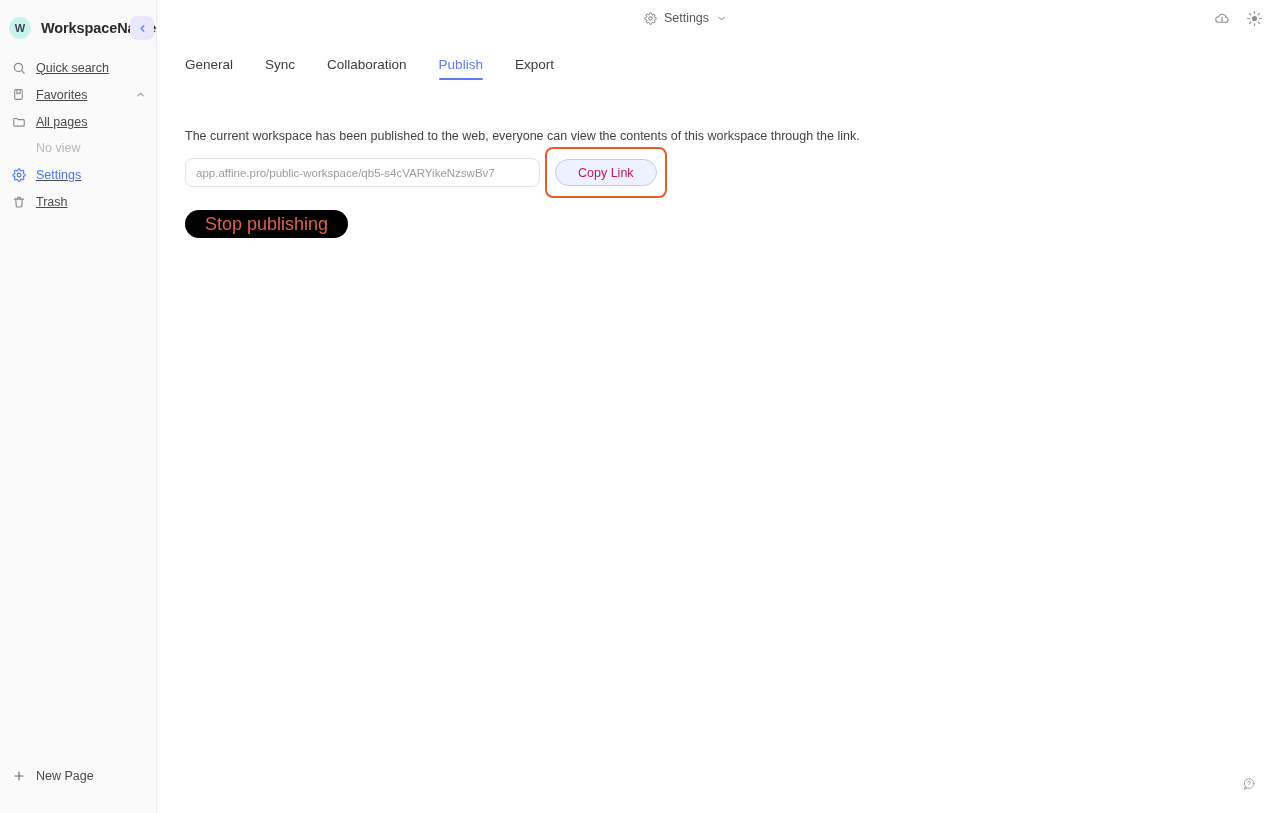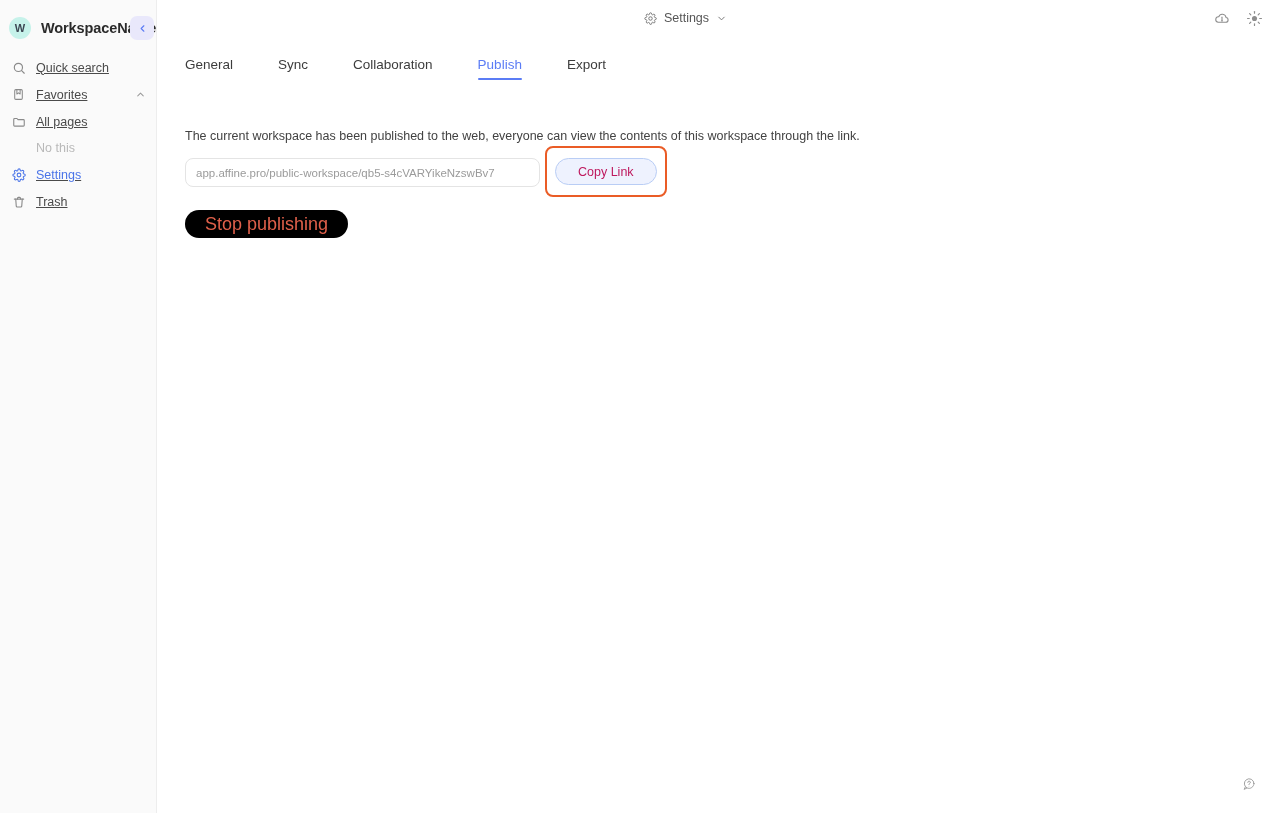--- a/index.html
+++ b/index.html
@@ -182,21 +182,21 @@
 
   .content {
     position: absolute;
     left: 28px;
     top: 48px;
     right: 0;
   }
   .tabs {
     display: flex;
     align-items: flex-end;
-    gap: 16px;
+    gap: 3px;
     height: 32px;
   }
   .tab {
     font-size: 13.5px;
     color: #3c3c3c;
     padding: 0 0 8px 0;
     margin-right: 29px;
     cursor: pointer;
     position: relative;
     white-space: nowrap;
@@ -221,21 +221,21 @@
   }
   .section-label {
     margin-top: 31px;
     font-size: 12.5px;
     font-weight: 700;
     color: #2b2b2b;
   }
   .link-row {
     margin-top: 8px;
     display: flex;
-    align-items: flex-start;
+    align-items: center;
   }
   .link-input {
     width: 355px;
     height: 29px;
     border: 1px solid #e4e4e4;
     border-radius: 8px;
     background: #fff;
     padding: 0 10px;
     font-size: 11.5px;
     color: #8d8d8d;
@@ -349,21 +349,21 @@
 
       <div class="nav-item">
         <span class="nav-ico">
           <svg width="14" height="14" viewBox="0 0 24 24" fill="none" stroke="currentColor" stroke-width="1.9" stroke-linejoin="round">
               <path d="M3 7.5a1.5 1.5 0 0 1 1.5-1.5h4l1.8 2H19.5A1.5 1.5 0 0 1 21 9.5v8a1.5 1.5 0 0 1-1.5 1.5h-15A1.5 1.5 0 0 1 3 17.5z"></path>
             </svg>
         </span>
         <span class="nav-label">All pages</span>
       </div>
 
-      <div class="sub-empty">No this</div>
+      <div class="sub-empty">No view</div>
 
       <div class="nav-item active">
         <span class="nav-ico">
           <svg width="14" height="14" viewBox="0 0 24 24" fill="none" stroke="currentColor" stroke-width="1.8">
               <circle cx="12" cy="12" r="3.2"></circle>
               <path d="M19.4 15a1.6 1.6 0 0 0 .32 1.77l.06.06a1.94 1.94 0 1 1-2.75 2.75l-.06-.06a1.6 1.6 0 0 0-1.77-.32 1.6 1.6 0 0 0-1 1.47V21a1.94 1.94 0 1 1-3.88 0v-.1A1.6 1.6 0 0 0 9.26 19.4a1.6 1.6 0 0 0-1.77.32l-.06.06a1.94 1.94 0 1 1-2.75-2.75l.06-.06A1.6 1.6 0 0 0 5.06 15a1.6 1.6 0 0 0-1.47-1H3.4a1.94 1.94 0 1 1 0-3.88h.1A1.6 1.6 0 0 0 5 9.1a1.6 1.6 0 0 0-.32-1.77l-.06-.06a1.94 1.94 0 1 1 2.75-2.75l.06.06A1.6 1.6 0 0 0 9.2 5a1.6 1.6 0 0 0 1-1.47V3.4a1.94 1.94 0 1 1 3.88 0v.1A1.6 1.6 0 0 0 15 5a1.6 1.6 0 0 0 1.77-.32l.06-.06a1.94 1.94 0 1 1 2.75 2.75l-.06.06A1.6 1.6 0 0 0 19.2 9.2v.06a1.6 1.6 0 0 0 1.47 1h.13a1.94 1.94 0 1 1 0 3.88h-.1a1.6 1.6 0 0 0-1.3.86z"></path>
             </svg>
         </span>
         <span class="nav-label">Settings</span>
       </div>
@@ -376,20 +376,29 @@
               <path d="M6.4 7l.9 12.1A1.6 1.6 0 0 0 8.9 20.6h6.2a1.6 1.6 0 0 0 1.6-1.5L17.6 7"></path>
             </svg>
         </span>
         <span class="nav-label">Trash</span>
       </div>
 
     </nav>
 
     <div class="sidebar-spacer"></div>
 
+    <div class="new-page">
+      <span class="nav-ico">
+        <svg width="14" height="14" viewBox="0 0 24 24" fill="none" stroke="currentColor" stroke-width="2" stroke-linecap="round">
+            <line x1="12" y1="5" x2="12" y2="19"></line>
+            <line x1="5" y1="12" x2="19" y2="12"></line>
+          </svg>
+      </span>
+      <span class="nav-label">New Page</span>
+    </div>
 
   </aside>
 
   <section class="main">
 
     <header class="topbar">
       <div class="topbar-center">
         <div class="settings-pill">
           <span class="gl">
             <svg width="13" height="13" viewBox="0 0 24 24" fill="none" stroke="currentColor" stroke-width="1.8">

